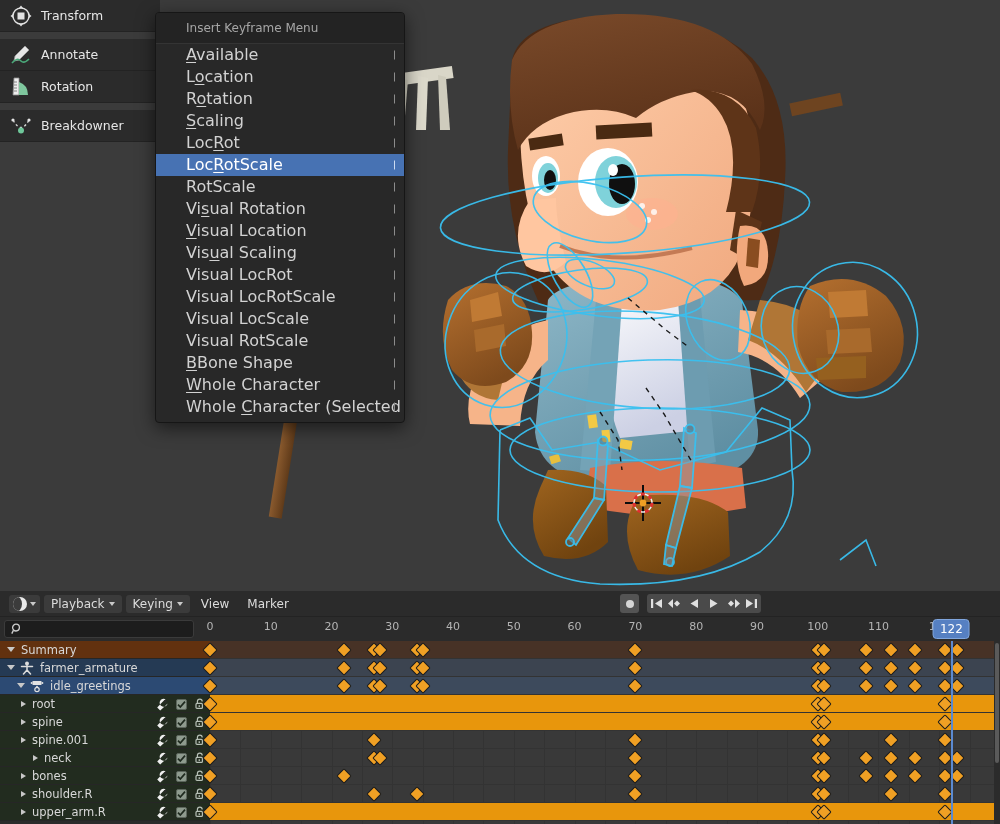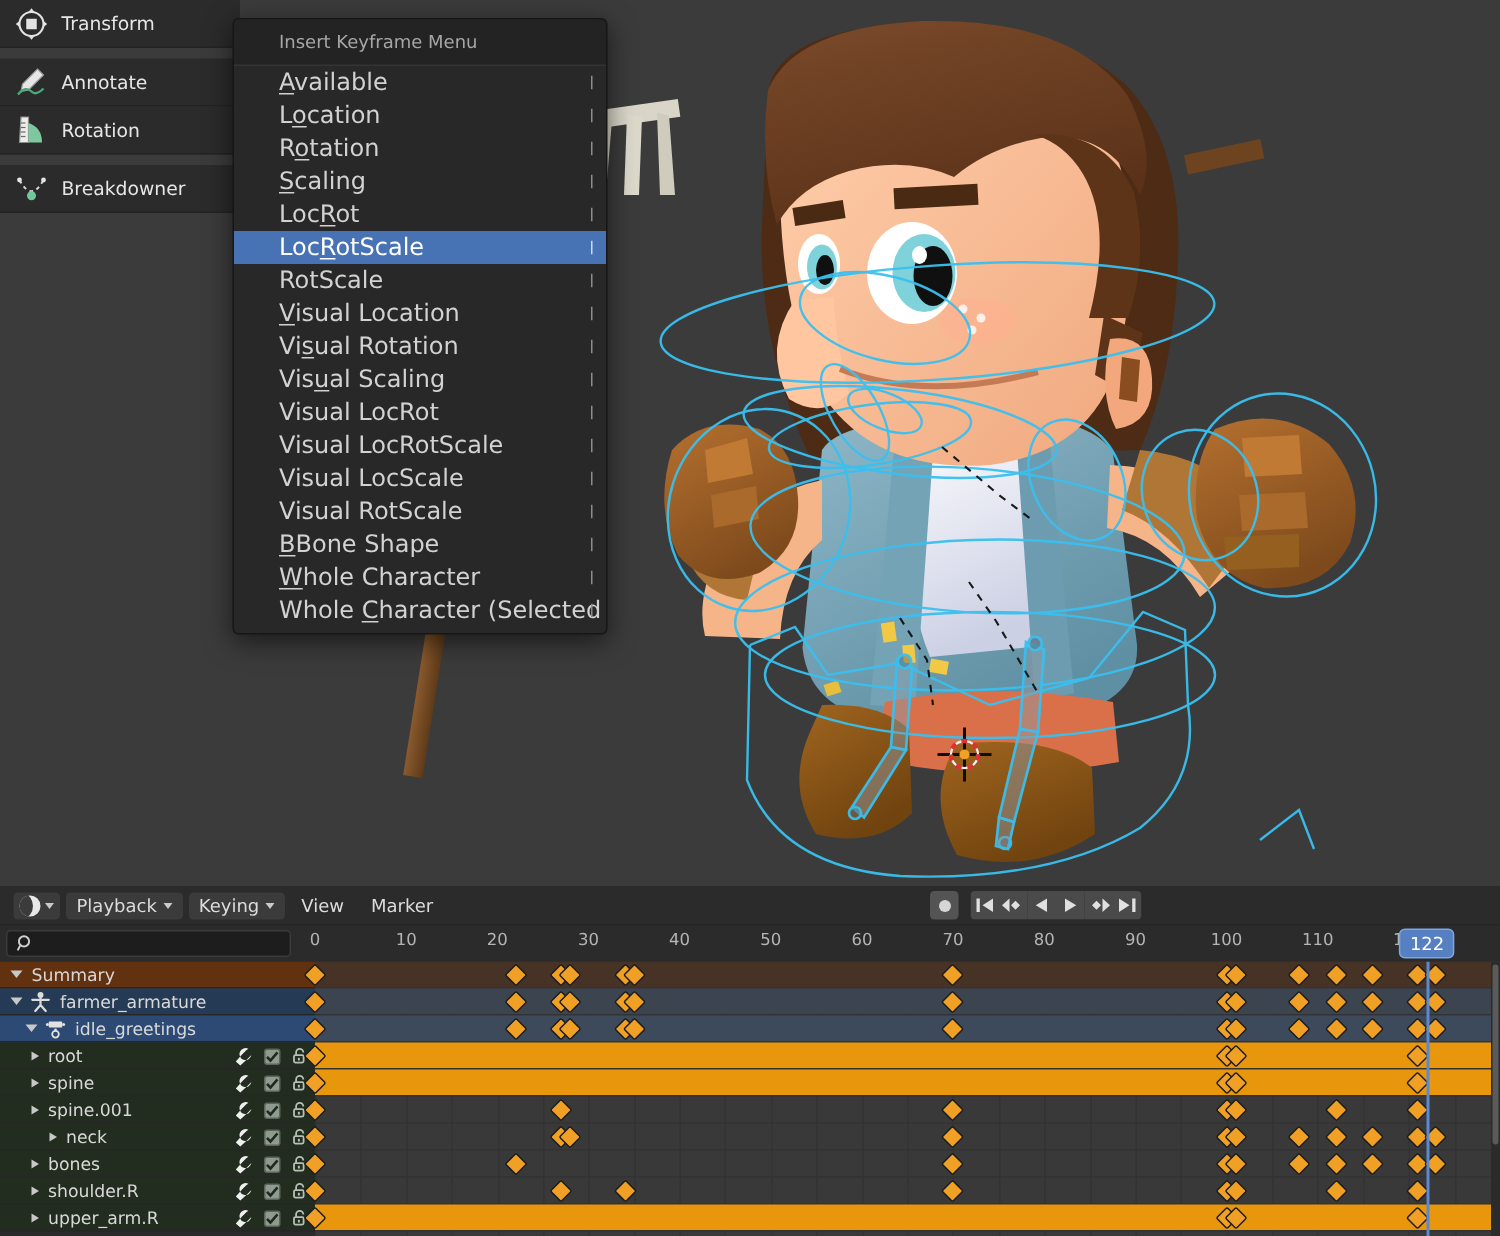--- a/index.html
+++ b/index.html
@@ -439,22 +439,22 @@
   <div id="menu">
     <div id="menu-title">Insert Keyframe Menu</div>
     <div id="menu-items">
           <div class="mi"><span class="lbl"><span class="ul">A</span>vailable</span><span class="tick"></span></div>
           <div class="mi"><span class="lbl">L<span class="ul">o</span>cation</span><span class="tick"></span></div>
           <div class="mi"><span class="lbl">R<span class="ul">o</span>tation</span><span class="tick"></span></div>
           <div class="mi"><span class="lbl"><span class="ul">S</span>caling</span><span class="tick"></span></div>
           <div class="mi"><span class="lbl">Loc<span class="ul">R</span>ot</span><span class="tick"></span></div>
           <div class="mi sel"><span class="lbl">Loc<span class="ul">R</span>otScale</span><span class="tick"></span></div>
           <div class="mi"><span class="lbl">RotScale</span><span class="tick"></span></div>
+          <div class="mi"><span class="lbl">Vi<span class="ul">s</span>ual Rotation</span><span class="tick"></span></div>
           <div class="mi"><span class="lbl"><span class="ul">V</span>isual Location</span><span class="tick"></span></div>
-          <div class="mi"><span class="lbl">Vi<span class="ul">s</span>ual Rotation</span><span class="tick"></span></div>
           <div class="mi"><span class="lbl">Vis<span class="ul">u</span>al Scaling</span><span class="tick"></span></div>
           <div class="mi"><span class="lbl">Visual LocRot</span><span class="tick"></span></div>
           <div class="mi"><span class="lbl">Visual LocRotScale</span><span class="tick"></span></div>
           <div class="mi"><span class="lbl">Visual LocScale</span><span class="tick"></span></div>
           <div class="mi"><span class="lbl">Visual RotScale</span><span class="tick"></span></div>
           <div class="mi"><span class="lbl"><span class="ul">B</span>Bone Shape</span><span class="tick"></span></div>
           <div class="mi"><span class="lbl"><span class="ul">W</span>hole Character</span><span class="tick"></span></div>
           <div class="mi"><span class="lbl">Whole <span class="ul">C</span>haracter (Selected bones only)</span><span class="tick"></span></div>
         </div>
   </div>

